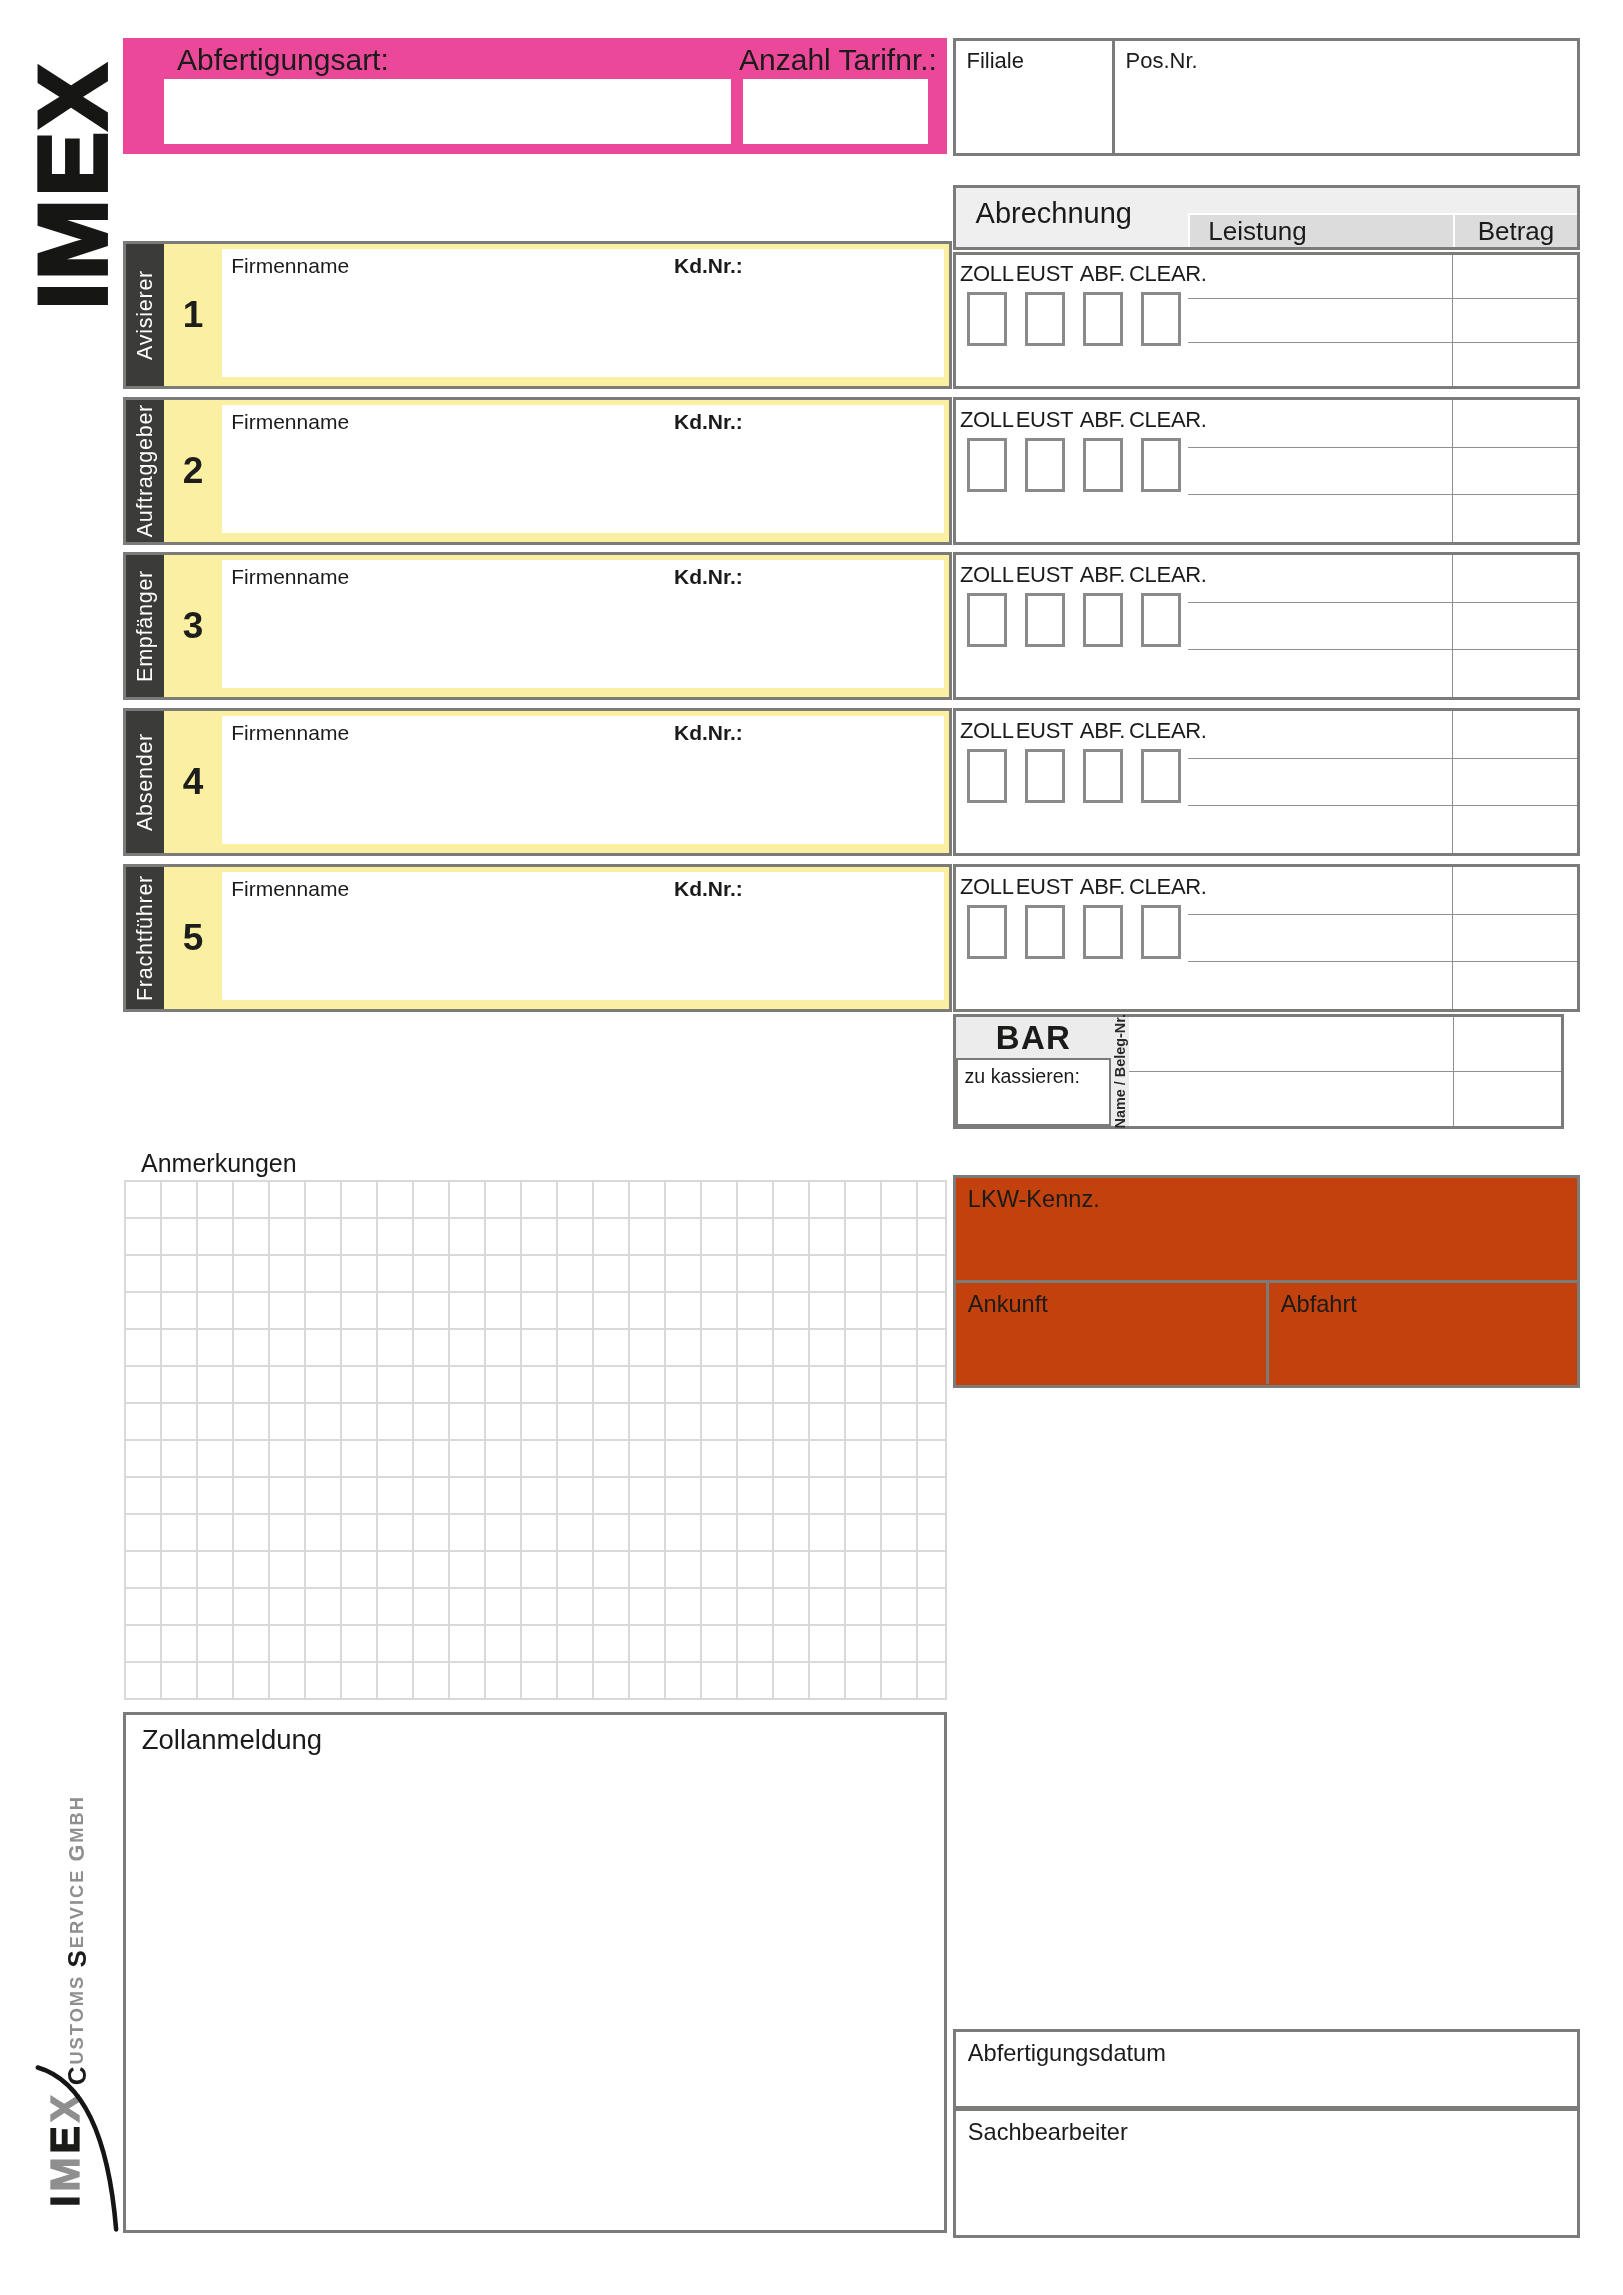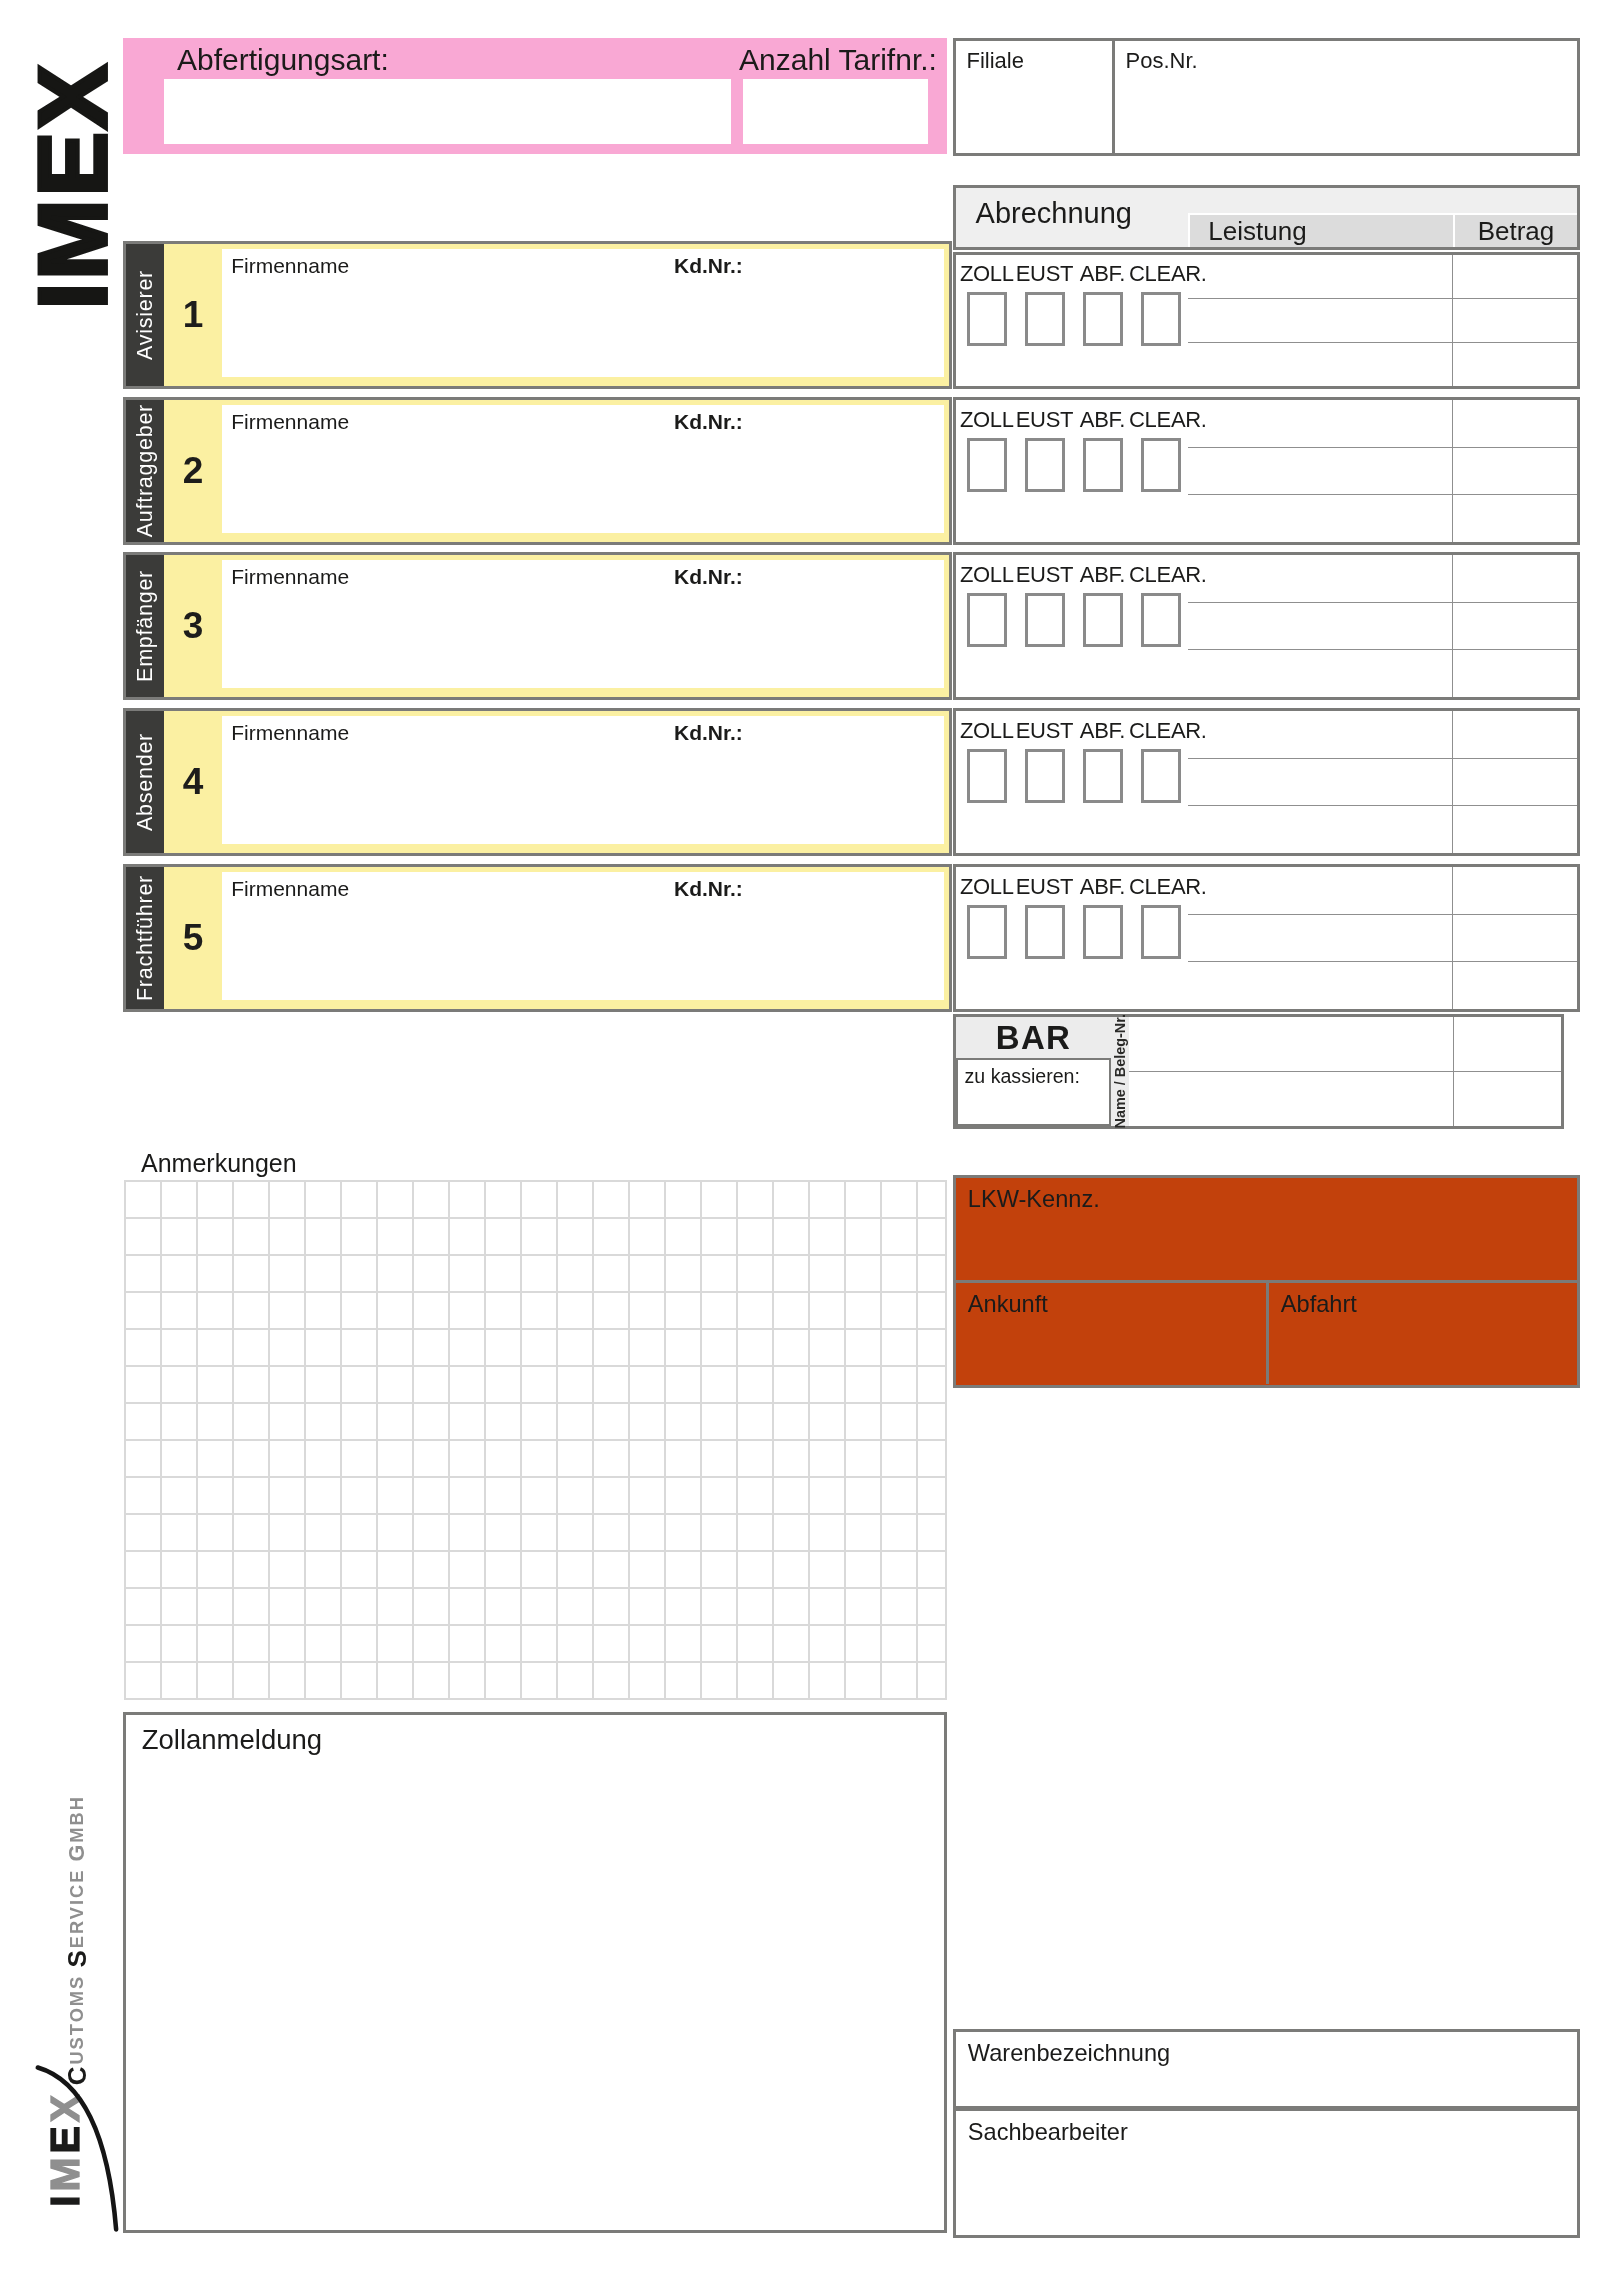--- a/index.html
+++ b/index.html
@@ -6,21 +6,21 @@
   .page{position:relative;width:1623px;height:2295px;background:#ffffff;
         font-family:"Liberation Sans", sans-serif;color:#1b1b1a;overflow:hidden;}
   .abs{position:absolute;}
   .vtext{writing-mode:vertical-rl;transform:rotate(180deg);white-space:nowrap;}
 
   
   .logo-top{left:33px;top:31px;width:79px;height:310px;display:flex;align-items:center;justify-content:center;}
   .logo-top .vtext{font-size:97px;font-weight:bold;letter-spacing:2.6px;color:#161614;-webkit-text-stroke:3.9px #161614;}
 
   
-  .band{left:123px;top:38px;width:824px;height:116px;background:#f9a8d4;}
+  .band{left:123px;top:38px;width:824px;height:116px;background:#ec4899;}
   .band-label{position:absolute;top:5.2px;font-size:30px;color:#1b1b1a;}
   .band-label.abf{left:54px;}
   .band-label.anz{left:616px;}
   .input{position:absolute;background:#ffffff;}
   .input-abf{left:41px;top:41px;width:567px;height:65px;}
   .input-anz{left:620px;top:41px;width:185px;height:65px;}
 
   
   .filiale-box{left:953px;top:38px;width:627px;height:118px;border:3.3px solid #7b7b79;box-sizing:border-box;display:flex;background:#fff;}
   .filiale-cell{width:159px;border-right:3.3px solid #7b7b79;box-sizing:border-box;padding:6.5px 0 0 10.5px;font-size:22px;}
@@ -397,21 +397,21 @@
       </div>
     </div>
   </div>
 
 
   <div class="abs zoll-box">
     <div class="lbl">Zollanmeldung</div>
   </div>
 
   <div class="abs abfdatum-box">
-    <span>Warenbezeichnung</span>
+    <span>Abfertigungsdatum</span>
   </div>
   <div class="abs sachb-box">
     <span>Sachbearbeiter</span>
   </div>
 
   <div class="abs company-line">
     <span class="vtext"><span class="lead-black">C</span><span>USTOMS</span>&nbsp;<span class="lead-black">S</span><span>ERVICE</span>&nbsp;<span class="lead-gray">G</span><span>MB</span><span>H</span></span>
   </div>
   <div class="abs logo-bottom">
     <span class="vtext"><span class="lb-black">I</span><span class="lb-gray">M</span><span class="lb-black">E</span><span class="lb-gray">X</span></span>

